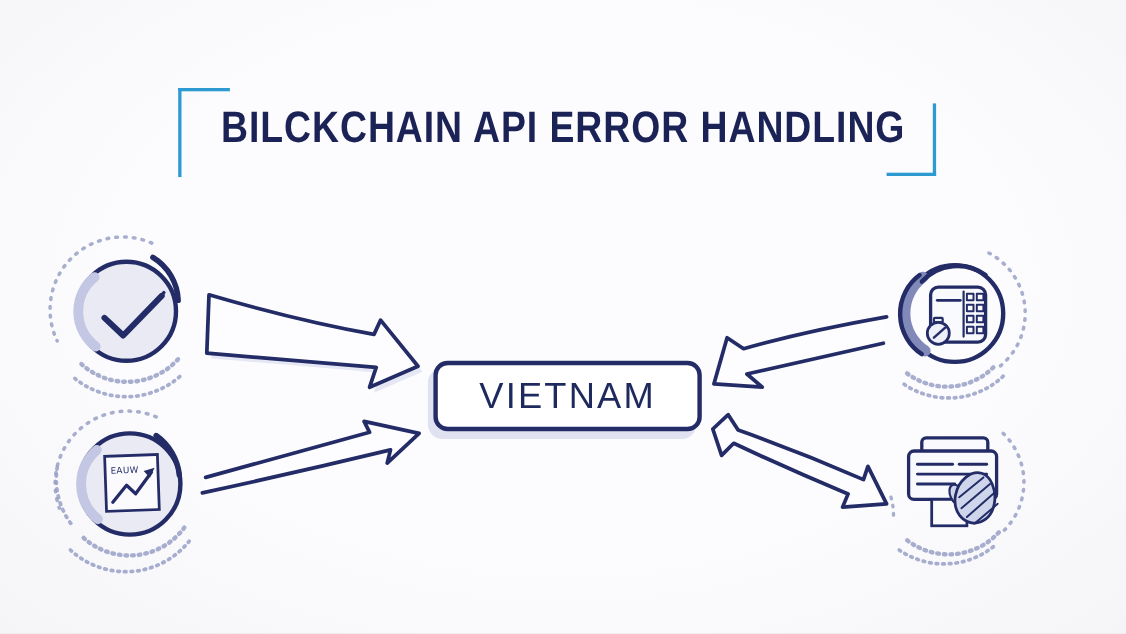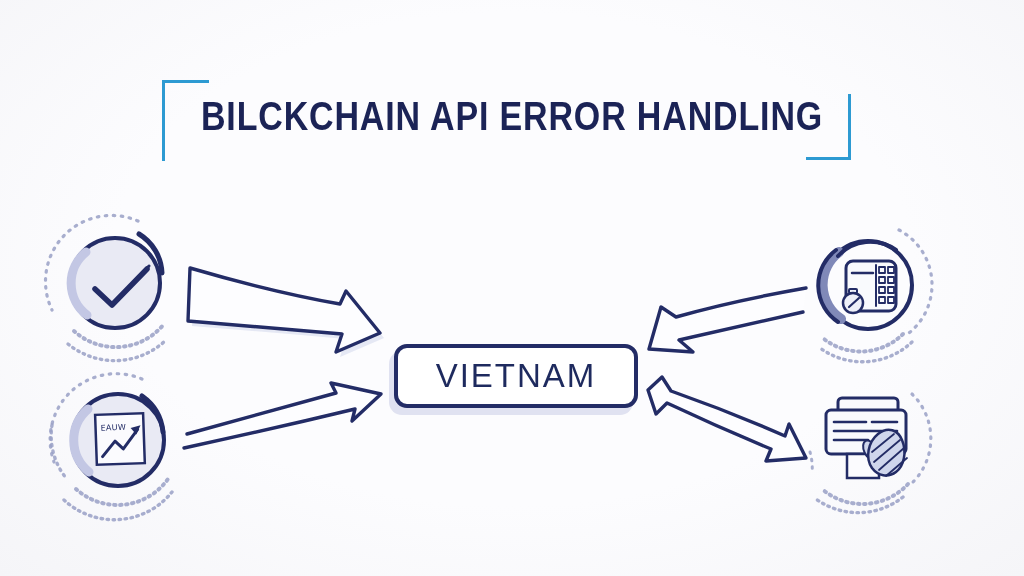--- a/index.html
+++ b/index.html
@@ -33,21 +33,21 @@
     letter-spacing:1px;white-space:nowrap;
   }
   .bracket-tl{position:absolute;left:162px;top:80px;width:44px;height:78px;
     border-left:3px solid var(--bracket);border-top:3px solid var(--bracket);}
   .bracket-br{position:absolute;left:806px;top:94px;width:42px;height:63px;
     border-right:3px solid var(--bracket);border-bottom:3px solid var(--bracket);}
   .vietnam-box{
     position:absolute;left:394px;top:328px;width:244px;height:64px;box-sizing:border-box;
     background:#ffffff;border:4px solid var(--ink);border-radius:13px;
     box-shadow:-5px 7px 0 rgba(200,204,230,.55);
-    display:flex;align-items:center;justify-content:center;margin-top:16px;
+    display:flex;align-items:center;justify-content:center;
   }
   .vietnam-label{font-size:33px;font-weight:500;color:#1e2a5e;letter-spacing:2px;}
   .scribble{font-family:"DejaVu Sans",sans-serif;font-size:8px;fill:var(--ink);letter-spacing:.3px;}
 </style>
 </head>
 <body>
 
 <div class="stage">
 
   <svg width="1024" height="576" viewBox="0 0 1024 576">

